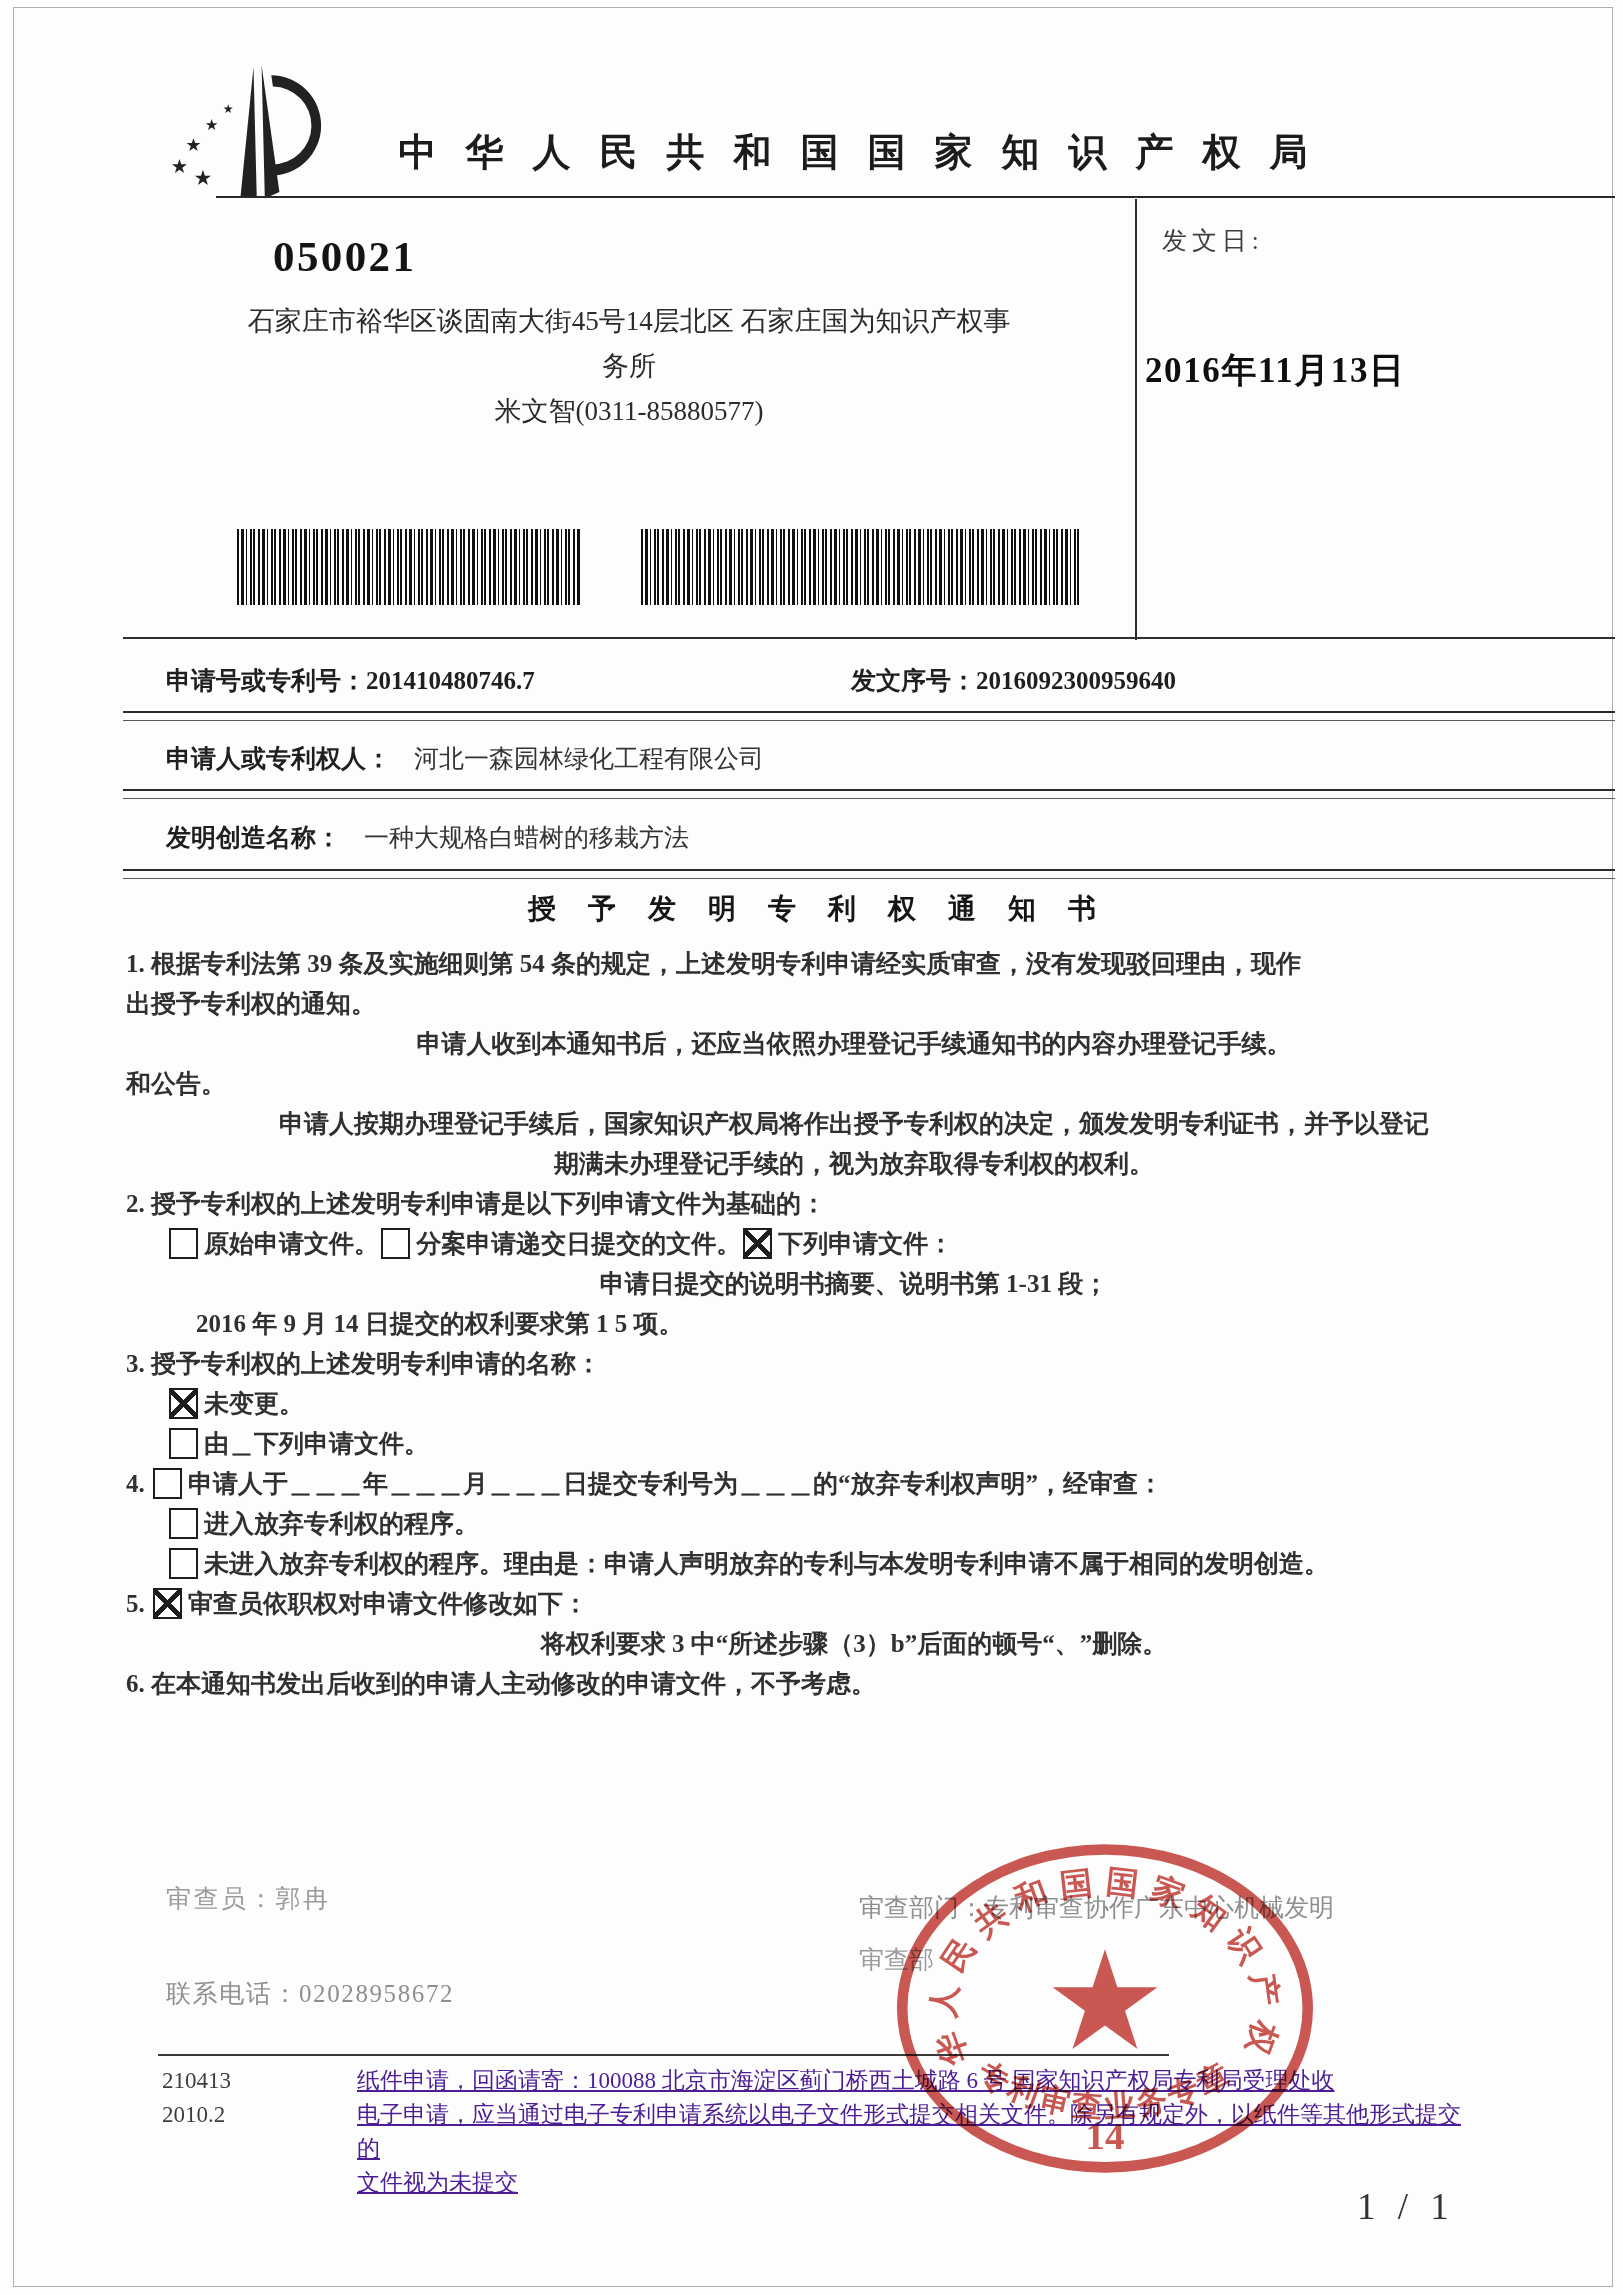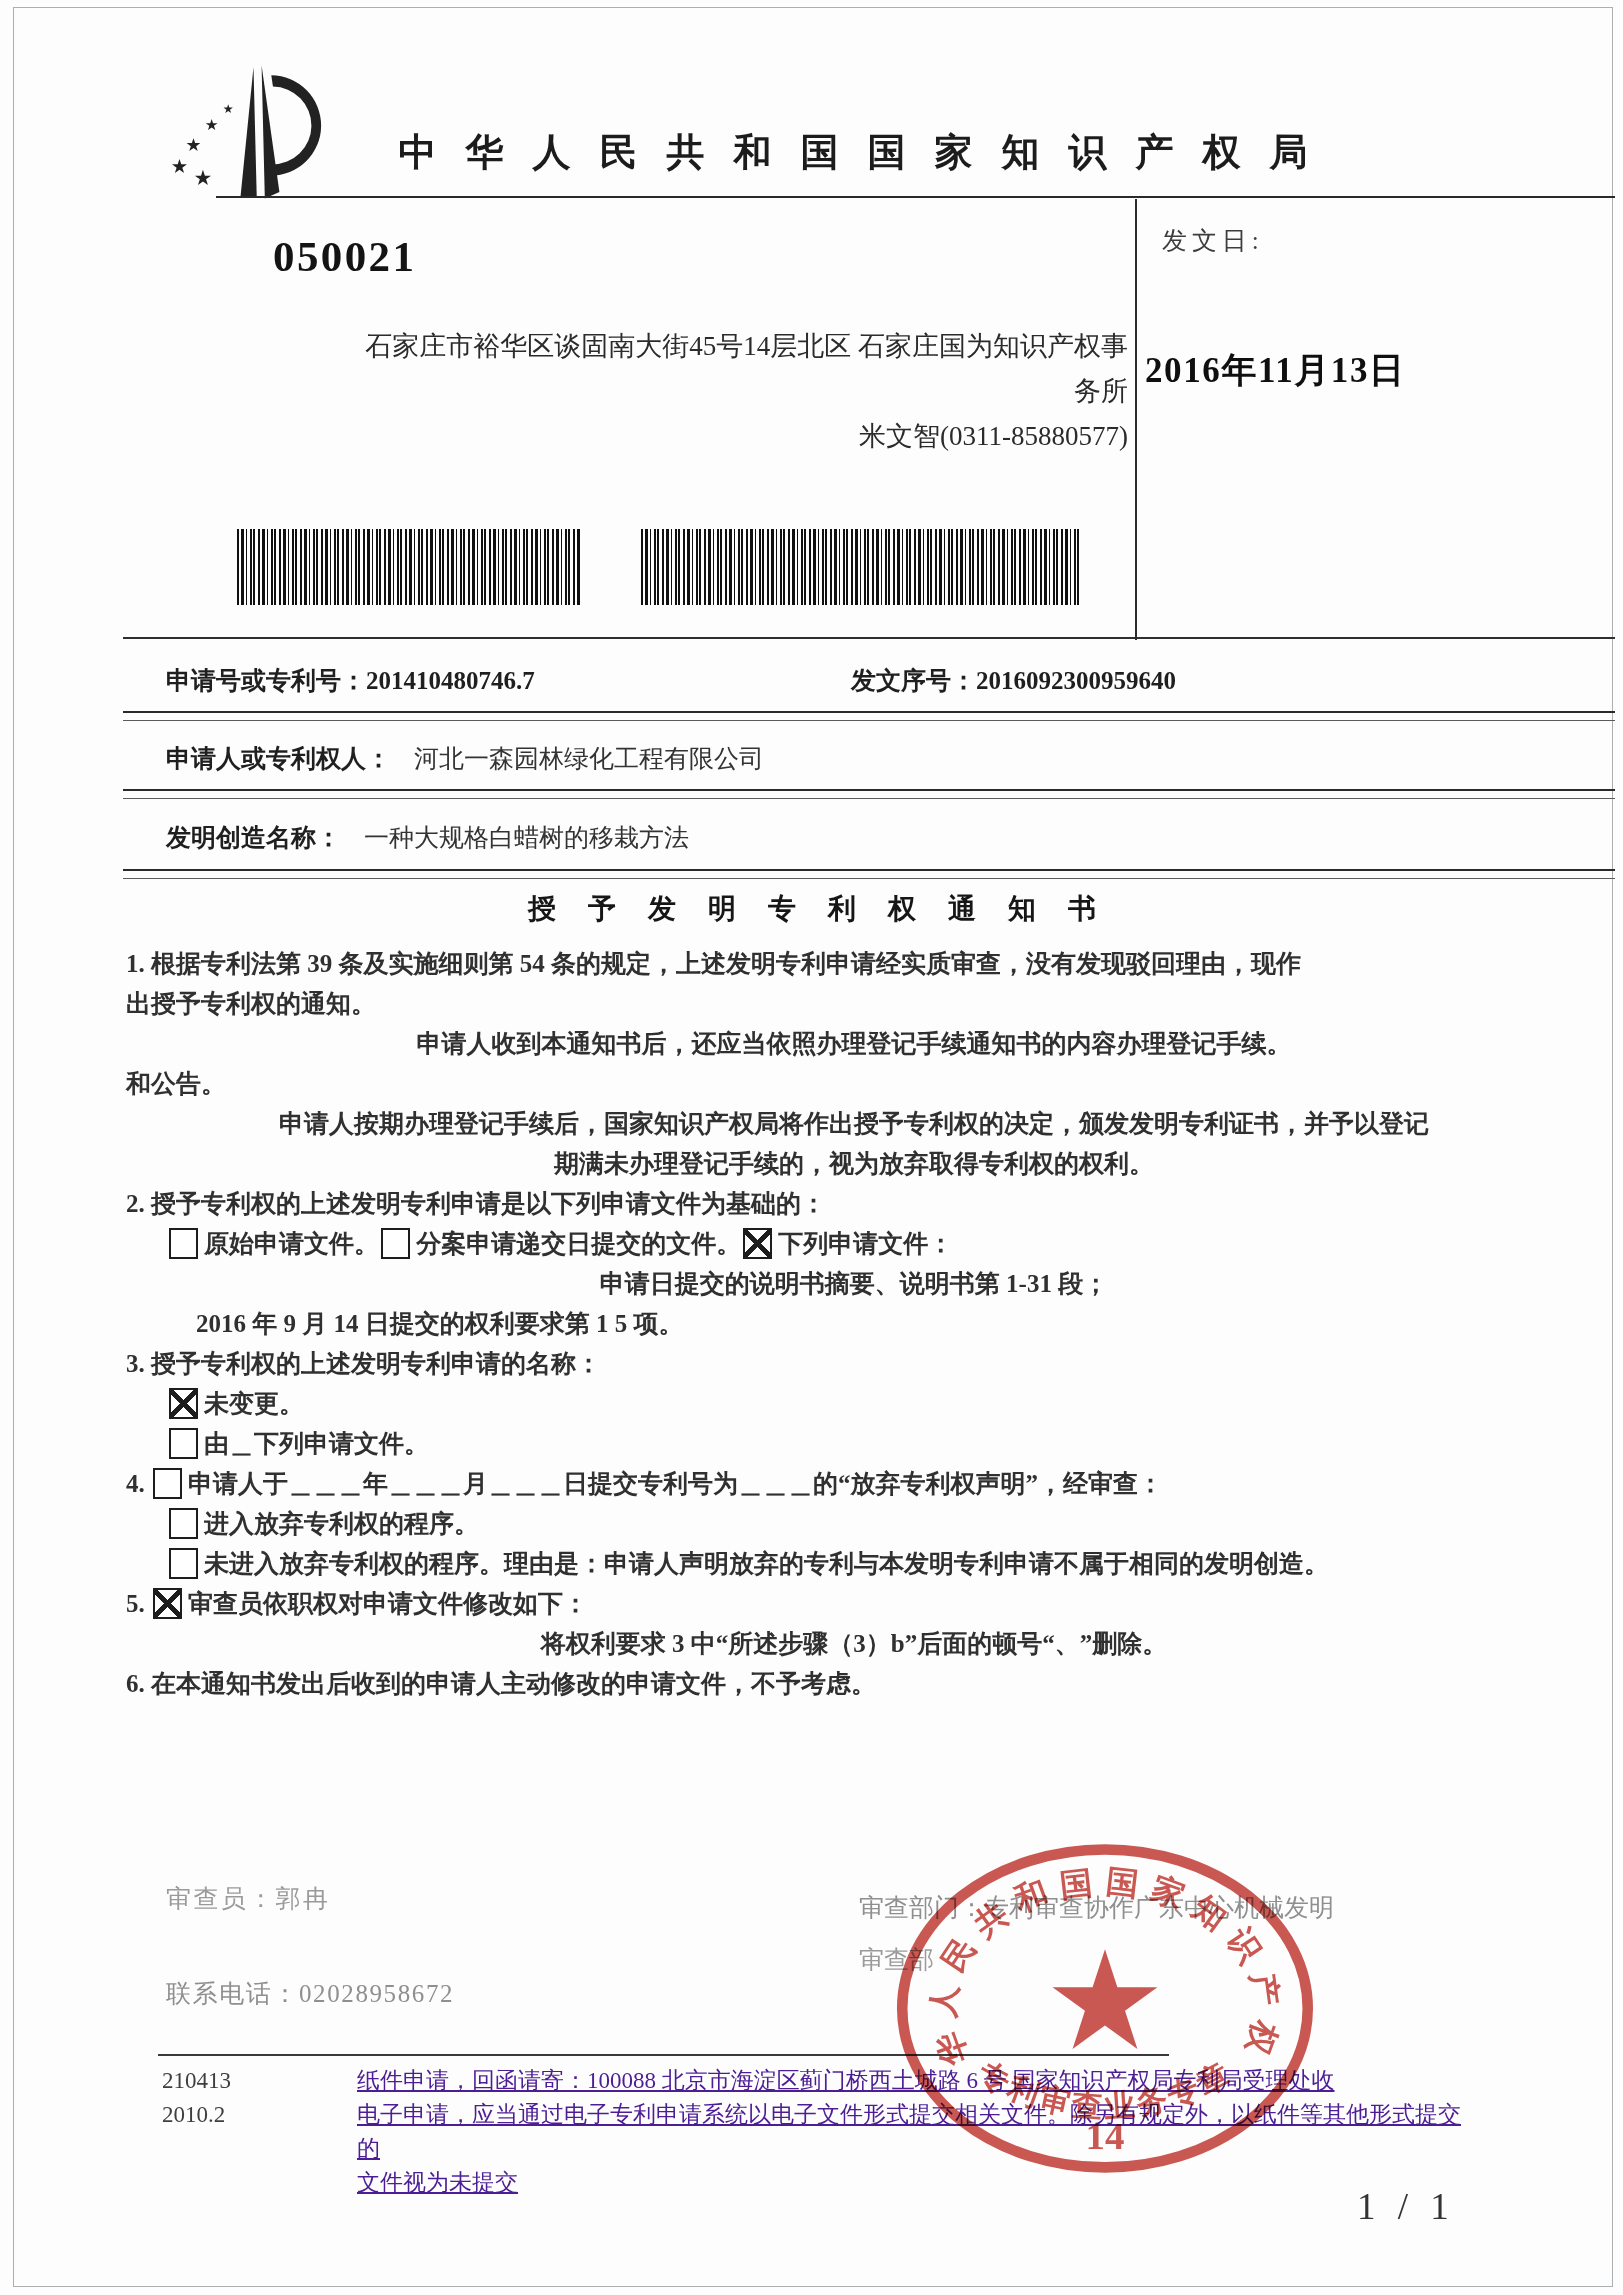--- a/index.html
+++ b/index.html
@@ -15,21 +15,21 @@
   .header-rule{left:216px;top:196px;width:1399px;height:2.4px;background:#2a2a2a;}
   .logo{left:153px;top:62px;width:188px;height:140px;}
 
   
   .dispatch-divider{left:1135px;top:199px;width:2.4px;height:441px;background:#2b2b2b;}
   .dispatch-label{left:1162px;top:224px;font-size:25px;letter-spacing:4.9px;color:#3d3d3d;}
   .dispatch-date{left:1145px;top:347px;font-size:35px;font-weight:bold;letter-spacing:1.6px;color:#0f0f0f;white-space:nowrap;}
 
   
   .postcode{left:273px;top:232px;font-size:43px;font-weight:bold;letter-spacing:2.4px;color:#141414;}
-  .addr{left:130px;top:324px;width:998px;text-align:right;font-size:27px;line-height:45px;color:#2b2b2b;}
+  .addr{left:130px;top:299px;width:998px;text-align:center;font-size:27px;line-height:45px;color:#2b2b2b;}
 
   
   .barcode{height:76px;background:repeating-linear-gradient(90deg,
      #101010 0 1.6px,transparent 1.6px 4px,#101010 4px 7.3px,transparent 7.3px 9px,
      #101010 9px 9.7px,transparent 9.7px 13px,#101010 13px 15.4px,transparent 15.4px 16px,
      #101010 16px 18px,transparent 18px 21px);}
   .bc1{left:237px;top:529px;width:344px;}
   .bc2{left:641px;top:529px;width:438px;}
 
   

